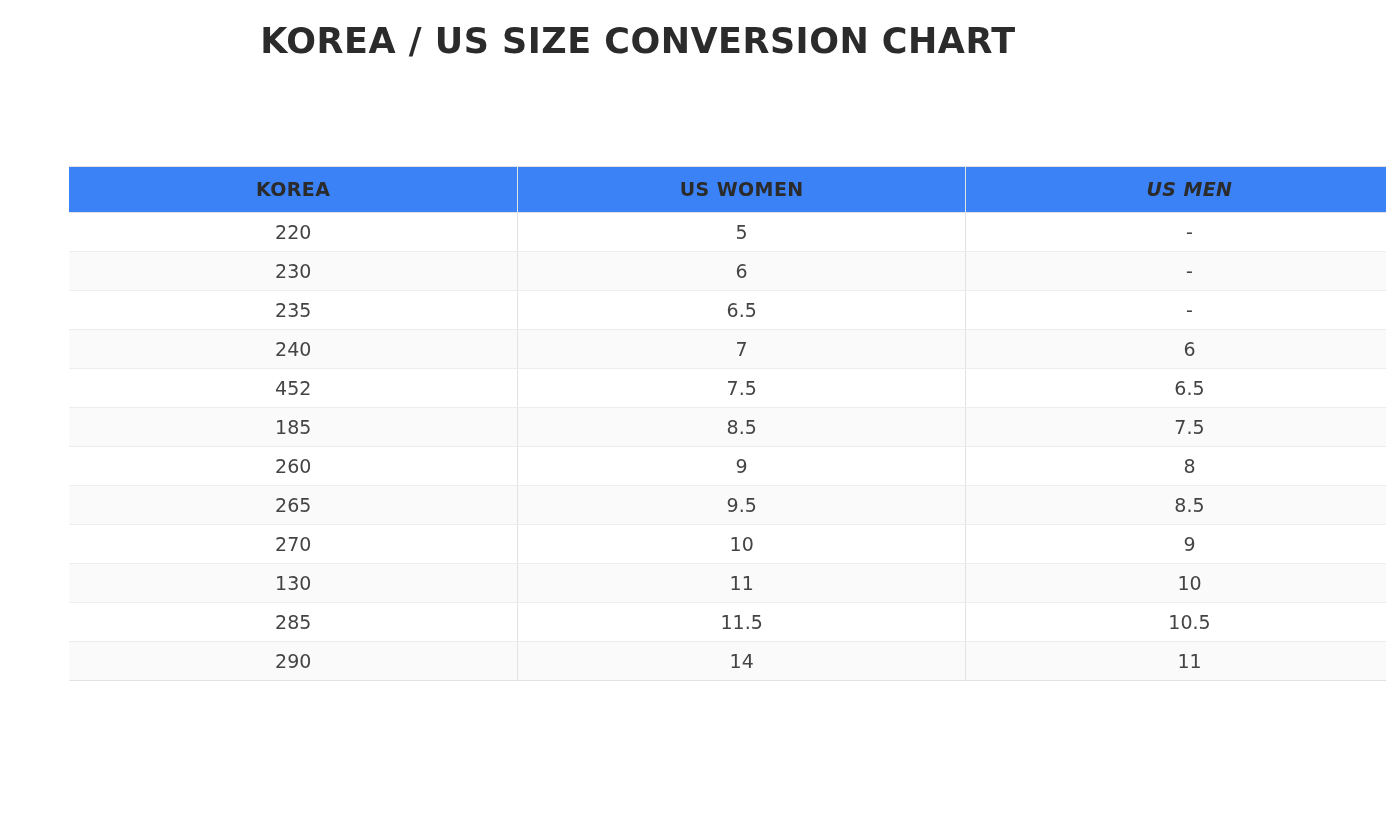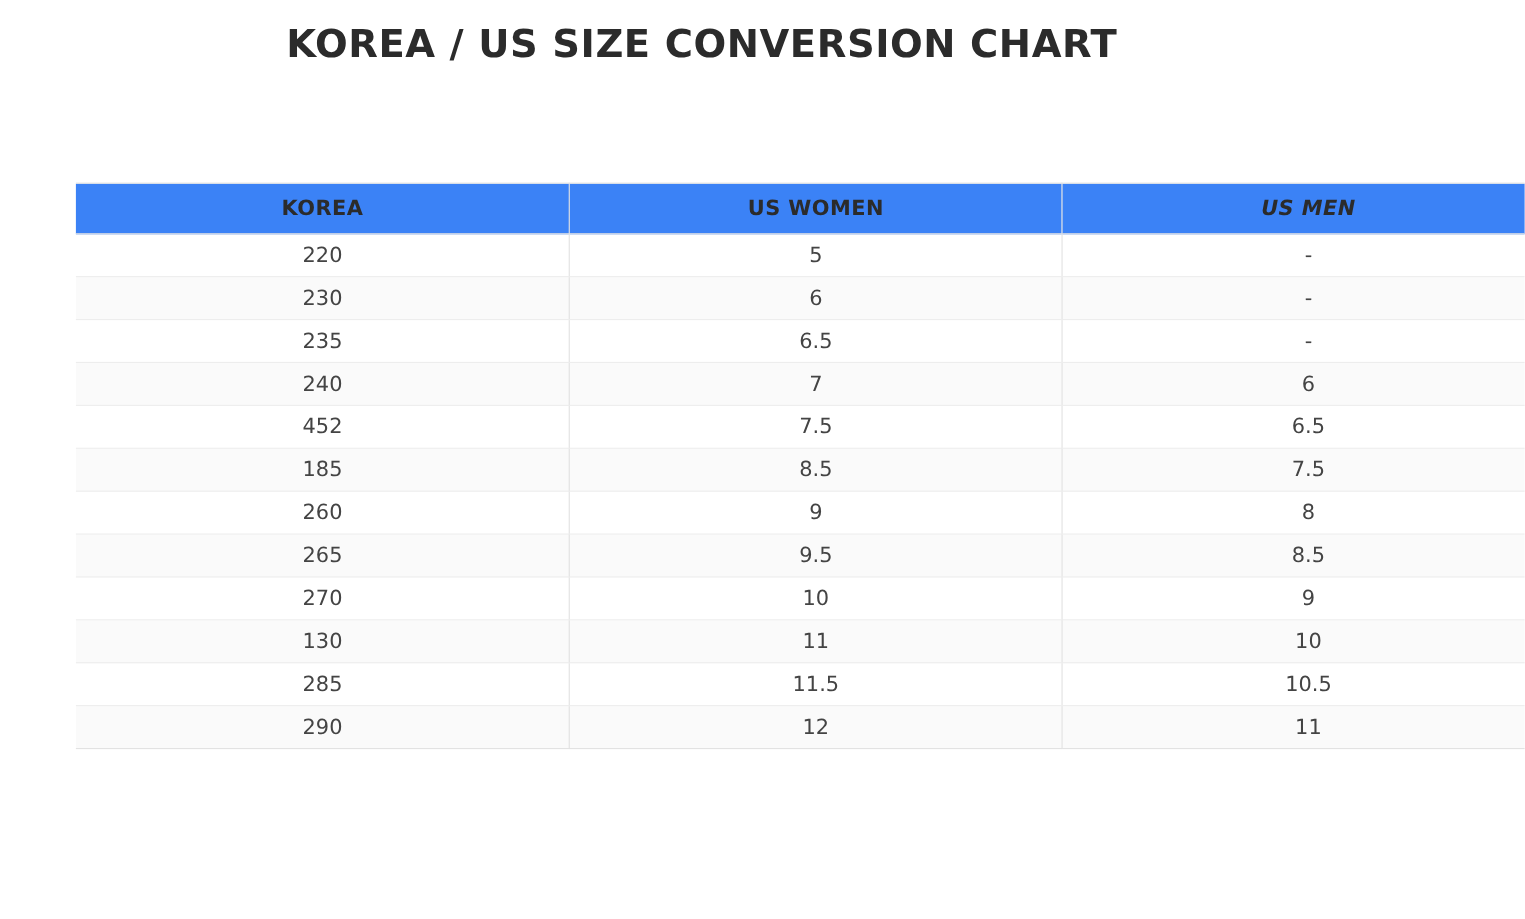--- a/index.html
+++ b/index.html
@@ -150,20 +150,20 @@
           <td>11</td>
           <td>10</td>
         </tr>
         <tr>
           <td>285</td>
           <td>11.5</td>
           <td>10.5</td>
         </tr>
         <tr>
           <td>290</td>
-          <td>12</td>
+          <td>14</td>
           <td>11</td>
         </tr>
       </tbody>
     </table>
   </div>
 
 </div>
 
 </body></html>

